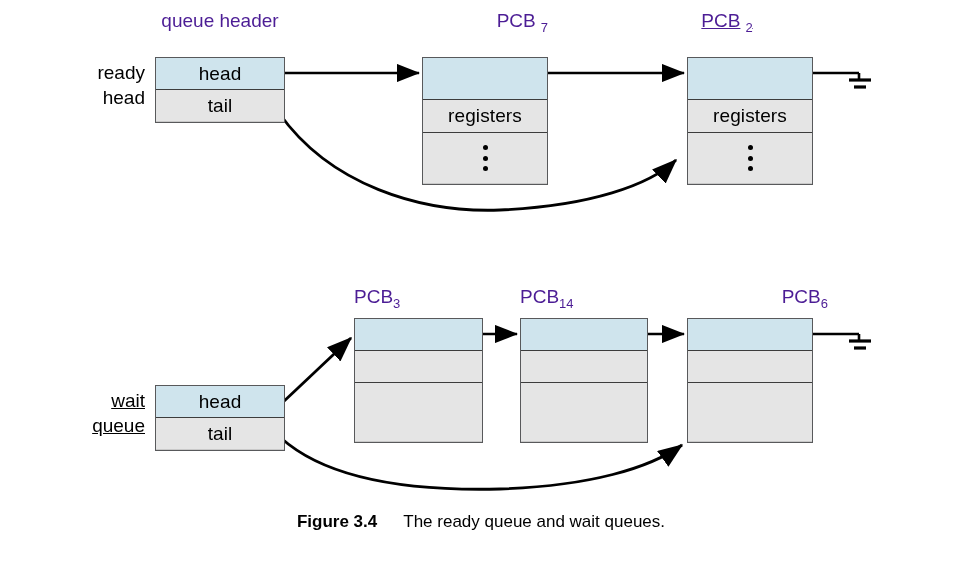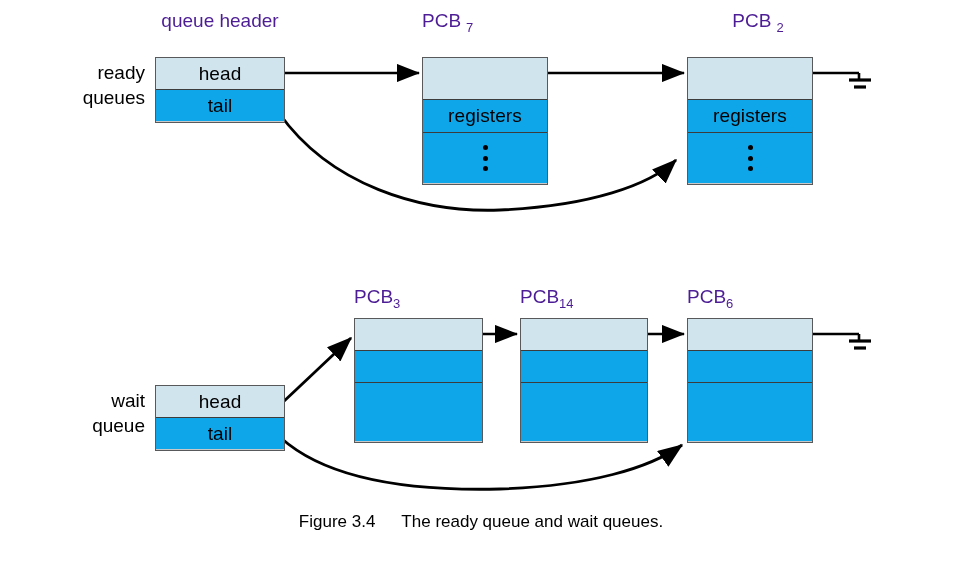--- a/index.html
+++ b/index.html
@@ -39,21 +39,21 @@
     justify-content: center;
     font-size: 19px;
     color: #000;
     letter-spacing: 0.1px;
   }
   .cell-blue {
     background: #cfe4ed;
     border-bottom: 1.5px solid #3c3c3c;
   }
   .cell-gray {
-    background: #0ea5e9;
+    background: #e5e5e5;
   }
   .cell-div {
     border-bottom: 1.5px solid #3c3c3c;
     text-align: center;
   }
   .dots-cell {
     flex-direction: column;
     justify-content: space-evenly;
     padding: 6px 0;
   }
@@ -90,21 +90,21 @@
   .caption {
     position: absolute;
     left: 0;
     top: 512px;
     width: 962px;
     text-align: center;
     font-size: 17px;
     color: #000;
   }
   .caption .cap-strong {
-    font-weight: normal;
+    font-weight: bold;
     margin-right: 26px;
   }
 </style>
 </head>
 <body>
 
 <div id="figure-root">
 
   <svg class="svg-layer" viewBox="0 0 962 574" xmlns="http://www.w3.org/2000/svg">
     <defs>
@@ -136,56 +136,56 @@
     <g>
       <line x1="859" y1="334" x2="859" y2="341" stroke="#000" stroke-width="2.6"></line>
       <line x1="849" y1="341" x2="871" y2="341" stroke="#000" stroke-width="3.2"></line>
       <line x1="854" y1="348" x2="866" y2="348" stroke="#000" stroke-width="3.2"></line>
     </g>
 
     <path d="M 281 438 C 330 482, 420 491, 500 489 C 590 486, 650 468, 682 445" fill="none" stroke="#000" stroke-width="2.8" marker-end="url(#arrowhead)"></path>
   </svg>
 
   <div class="side-label" style="left:40px; top:60px; width:105px;">ready
-queues</div>
+head</div>
 
   <div class="top-label" style="left:155px; top:10px; width:130px; text-align:center;">queue header</div>
 
   <div class="node-box" style="left:155px; top:57px; width:130px; height:66px;">
     <div class="cell cell-blue" style="height:32px;">head</div>
     <div class="cell cell-gray" style="height:31px;">tail</div>
   </div>
 
-  <div class="top-label" style="left:422px; top:10px; width:126px; text-align:left;">
+  <div class="top-label" style="left:422px; top:10px; width:126px; text-align:right;">
     <span>PCB</span><span class="sub-spaced">7</span>
   </div>
   <div class="node-box" style="left:422px; top:57px; width:126px; height:128px;">
     <div class="cell cell-blue" style="height:42px;"></div>
     <div class="cell cell-gray cell-div" style="height:33px;">registers</div>
     <div class="cell cell-gray dots-cell" style="height:50px;">
       <span class="dot"></span>
       <span class="dot"></span>
       <span class="dot"></span>
     </div>
   </div>
 
-  <div class="top-label" style="left:695px; top:10px; width:126px; text-align:center;">
+  <div class="top-label" style="left:664px; top:10px; width:126px; text-align:center;text-decoration:underline;">
     <span>PCB</span><span class="sub-spaced">2</span>
   </div>
   <div class="node-box" style="left:687px; top:57px; width:126px; height:128px;">
     <div class="cell cell-blue" style="height:42px;"></div>
     <div class="cell cell-gray cell-div" style="height:33px;">registers</div>
     <div class="cell cell-gray dots-cell" style="height:50px;">
       <span class="dot"></span>
       <span class="dot"></span>
       <span class="dot"></span>
     </div>
   </div>
 
-  <div class="side-label" style="left:40px; top:388px; width:105px;">wait
+  <div class="side-label" style="left:40px; top:388px; width:105px;text-decoration:underline;">wait
 queue</div>
 
   <div class="node-box" style="left:155px; top:385px; width:130px; height:66px;">
     <div class="cell cell-blue" style="height:32px;">head</div>
     <div class="cell cell-gray" style="height:31px;">tail</div>
   </div>
 
   <div class="top-label" style="left:354px; top:286px; width:129px; text-align:left;">
     <span>PCB</span><span class="sub-tight">3</span>
   </div>
@@ -197,21 +197,21 @@
 
   <div class="top-label" style="left:520px; top:286px; width:128px; ">
     <span>PCB</span><span class="sub-tight">14</span>
   </div>
   <div class="node-box" style="left:520px; top:318px; width:128px; height:125px;">
     <div class="cell cell-blue" style="height:32px;"></div>
     <div class="cell cell-gray cell-div" style="height:32px;"></div>
     <div class="cell cell-gray" style="height:58px;"></div>
   </div>
 
-  <div class="top-label" style="left:687px; top:286px; width:126px; text-align:left;">
+  <div class="top-label" style="left:702px; top:286px; width:126px; text-align:right;">
     <span>PCB</span><span class="sub-tight">6</span>
   </div>
   <div class="node-box" style="left:687px; top:318px; width:126px; height:125px;">
     <div class="cell cell-blue" style="height:32px;"></div>
     <div class="cell cell-gray cell-div" style="height:32px;"></div>
     <div class="cell cell-gray" style="height:58px;"></div>
   </div>
 
   <div class="caption">
     <span class="cap-strong">Figure 3.4</span><span>The ready queue and wait queues.</span>

